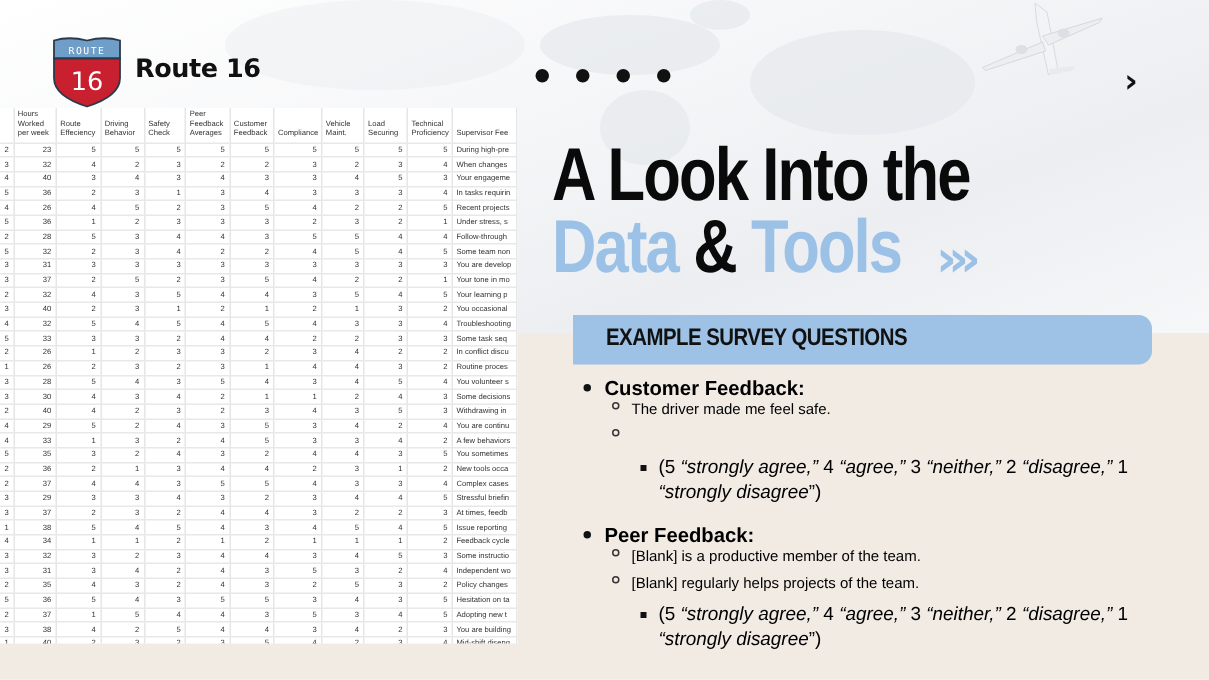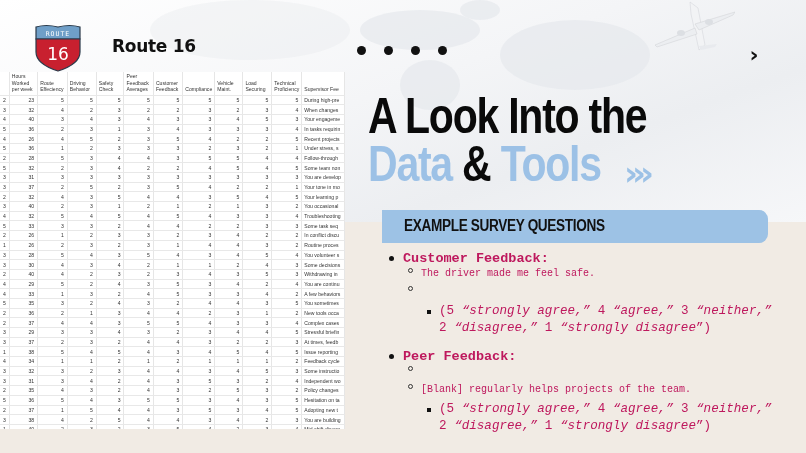--- a/index.html
+++ b/index.html
@@ -17,21 +17,20 @@
   .bg-bottom {
     position: absolute; left: 0; top: 222px; width: 806px; height: 231px;
     background: #f1ebe4;
   }
   
   .logo { position: absolute; left: 34px; top: 24px; width: 48px; height: 48px; }
   .brand {
     position: absolute; left: 90px; top: 36px;
     font-family: "DejaVu Sans", sans-serif; font-weight: bold; font-size: 17px; color: #111;
     letter-spacing: -0.3px;
-    margin-left: 22px;
   }
   
   .dots { position: absolute; left: 357px; top: 46px; display: flex; gap: 18px; }
   .dot { width: 9px; height: 9px; border-radius: 50%; background: #111; }
   .next-btn {
     position: absolute; left: 743px; top: 42px; width: 22px; height: 24px;
     display: flex; align-items: center; justify-content: center;
     font-weight: bold; font-size: 22px; color: #111; cursor: pointer;
   }
   .plane { position: absolute; left: 595px; top: 0px; width: 140px; height: 60px; }
@@ -56,21 +55,21 @@
     background: #9dc2e5; border-radius: 0 9px 9px 0; margin-left: 37px;
   }
   .banner-text {
     position: absolute; left: 22px; top: 7px;
     font-family: "Liberation Sans", sans-serif; font-weight: bold; font-size: 16px; color: #111;
     letter-spacing: -0.4px; transform: scaleX(0.85); transform-origin: left top; white-space: nowrap;
   }
   
   .content {
     position: absolute; left: 386px; top: 249px; width: 410px;
-    font-family: Liberation Mono, monospace; color: #be185d; font-size: 13px;
+    font-family: Liberation Sans, sans-serif; color: #000000; font-size: 13px;
   }
   .section { margin-bottom: 10px; }
   .sec-head { display: flex; align-items: center; font-weight: bold; font-size: 13.5px; height: 19px; }
   .bullet-disc { width: 5px; height: 5px; border-radius: 50%; background: #111; margin: 0 9px 0 3px; }
   .sub { display: flex; margin-left: 22px; height: 17.5px; font-size: 10px; }
   .bullet-circle { width: 5px; height: 5px; border-radius: 50%; border: 1px solid #333; margin-right: 8px; flex-shrink: 0; }
   .scale { display: flex; margin-left: 41px; font-size: 12.6px; line-height: 17px; }
   .bullet-square { width: 4px; height: 4px; background: #111; margin: 7px 8px 0 0; flex-shrink: 0; }
   .scale-text { width: 340px; }
   .scale-text i { font-style: italic; }
@@ -683,20 +682,21 @@
       <span class="scale-text"><span>(5 </span><i>“strongly agree,”</i><span> 4 </span><i>“agree,”</i><span> 3 </span><i>“neither,”</i><span> 2 </span><i>“disagree,”</i><span> 1 </span><i>“strongly disagree</i><span>”)</span></span>
     </div>
   </div>
   <div class="section">
     <div class="sec-head">
       <span class="bullet-disc"></span>
       <span>Peer Feedback:</span>
     </div>
     <div class="sub">
       <span class="bullet-circle"></span>
+      <span>[Blank] is a productive member of the team.</span>
     </div>
     <div class="sub">
       <span class="bullet-circle"></span>
       <span>[Blank] regularly helps projects of the team.</span>
     </div>
     <div class="scale">
       <span class="bullet-square"></span>
       <span class="scale-text"><span>(5 </span><i>“strongly agree,”</i><span> 4 </span><i>“agree,”</i><span> 3 </span><i>“neither,”</i><span> 2 </span><i>“disagree,”</i><span> 1 </span><i>“strongly disagree</i><span>”)</span></span>
     </div>
   </div>

